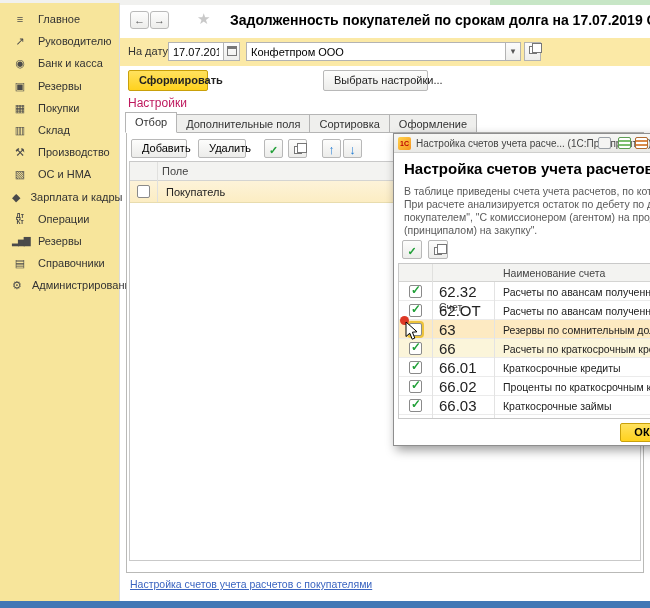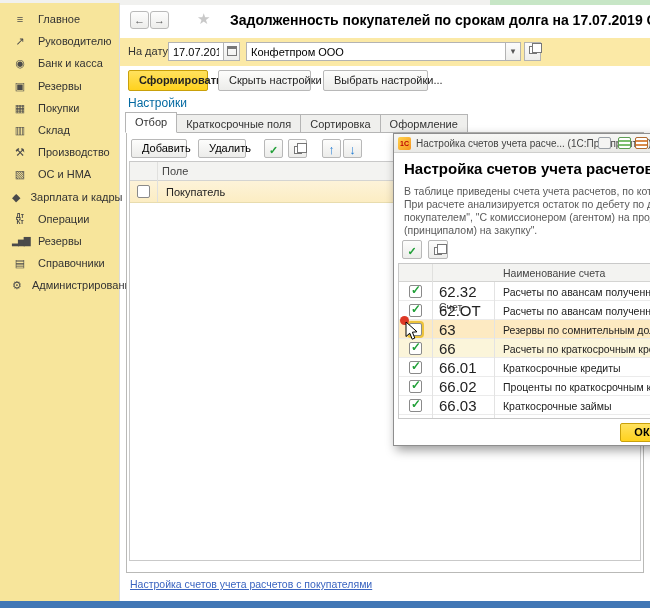--- a/index.html
+++ b/index.html
@@ -38,21 +38,21 @@
   .cal { display:inline-block; width:10px; height:10px; border:1px solid #777; border-top:3px solid #777; margin-top:3px; }
   .dbl-square { position:relative; display:inline-block; width:8px; height:8px; border:1px solid #777; background:#fff; margin-top:2px; }
   .dbl-square::before { content:""; position:absolute; left:2px; top:-4px; width:8px; height:8px; border:1px solid #777; background:#fff; }
 
   
   .btn { top:70px; height:21px; border:1px solid #b8b8b8; border-radius:2px; font-size:11px;
          color:#222; background:linear-gradient(#fdfdfc,#ececea); text-align:center; line-height:19px;
          cursor:pointer; white-space:nowrap; padding:0 10px; }
   .btn.primary { background:linear-gradient(#ffe15e,#ffd21e); border-color:#c9a00a; font-weight:bold; }
 
-  .settings-label { left:128px; top:96px; font-size:12px; color:#0369a1; cursor:pointer; }
+  .settings-label { left:128px; top:96px; font-size:12px; color:#be185d; cursor:pointer; }
 
   
   .tabs { left:126px; top:112px; height:21px; display:flex; align-items:flex-end; z-index:2; }
   .tab { height:19px; border:1px solid #b5b5b5; margin-left:-1px; background:#efefed; font-size:11px;
          color:#333; padding:0 9px; line-height:18px; cursor:pointer; white-space:nowrap; }
   .tab.active { height:21px; background:#fff; border-bottom:1px solid #fff; z-index:3; }
 
   
   .panel { left:126px; top:132px; width:518px; height:441px; background:#fff; border:1px solid #b9b9b7; z-index:1; }
   .pbtn { top:6px; height:19px; border:1px solid #b8b8b8; border-radius:2px; font-size:11px;
@@ -196,28 +196,27 @@
   </div>
   <input class="abs field" style="left: 246px; top: 42px; width: 260px;" readonly="" value="Конфетпром ООО">
   <div class="abs fieldbtn" style="left:505px;top:42px;width:16px;">
     <span>▾</span>
   </div>
   <div class="abs fieldbtn" style="left:524px;top:42px;width:17px;">
     <span class="dbl-square"></span>
   </div>
 
   <div class="abs btn primary" style="left:128px;width:80px;">Сформировать</div>
-  <div class="abs btn" style="left:218px;width:93px;">Скрыть настройки</div>
   <div class="abs btn" style="left:323px;width:105px;">Выбрать настройки...</div>
 
   <div class="abs settings-label">Настройки</div>
 
   <div class="abs tabs">
     <span class="tab active">Отбор</span>
-    <span class="tab">Краткосрочные поля</span>
+    <span class="tab">Дополнительные поля</span>
     <span class="tab">Сортировка</span>
     <span class="tab">Оформление</span>
   </div>
 
   <div class="abs panel">
     <div class="abs pbtn" style="left:4px;width:56px;">Добавить</div>
     <div class="abs pbtn" style="left:71px;width:48px;">Удалить</div>
     <div class="abs icbtn" style="left:137px;">
       <span class="green-check">✓</span>
     </div>

